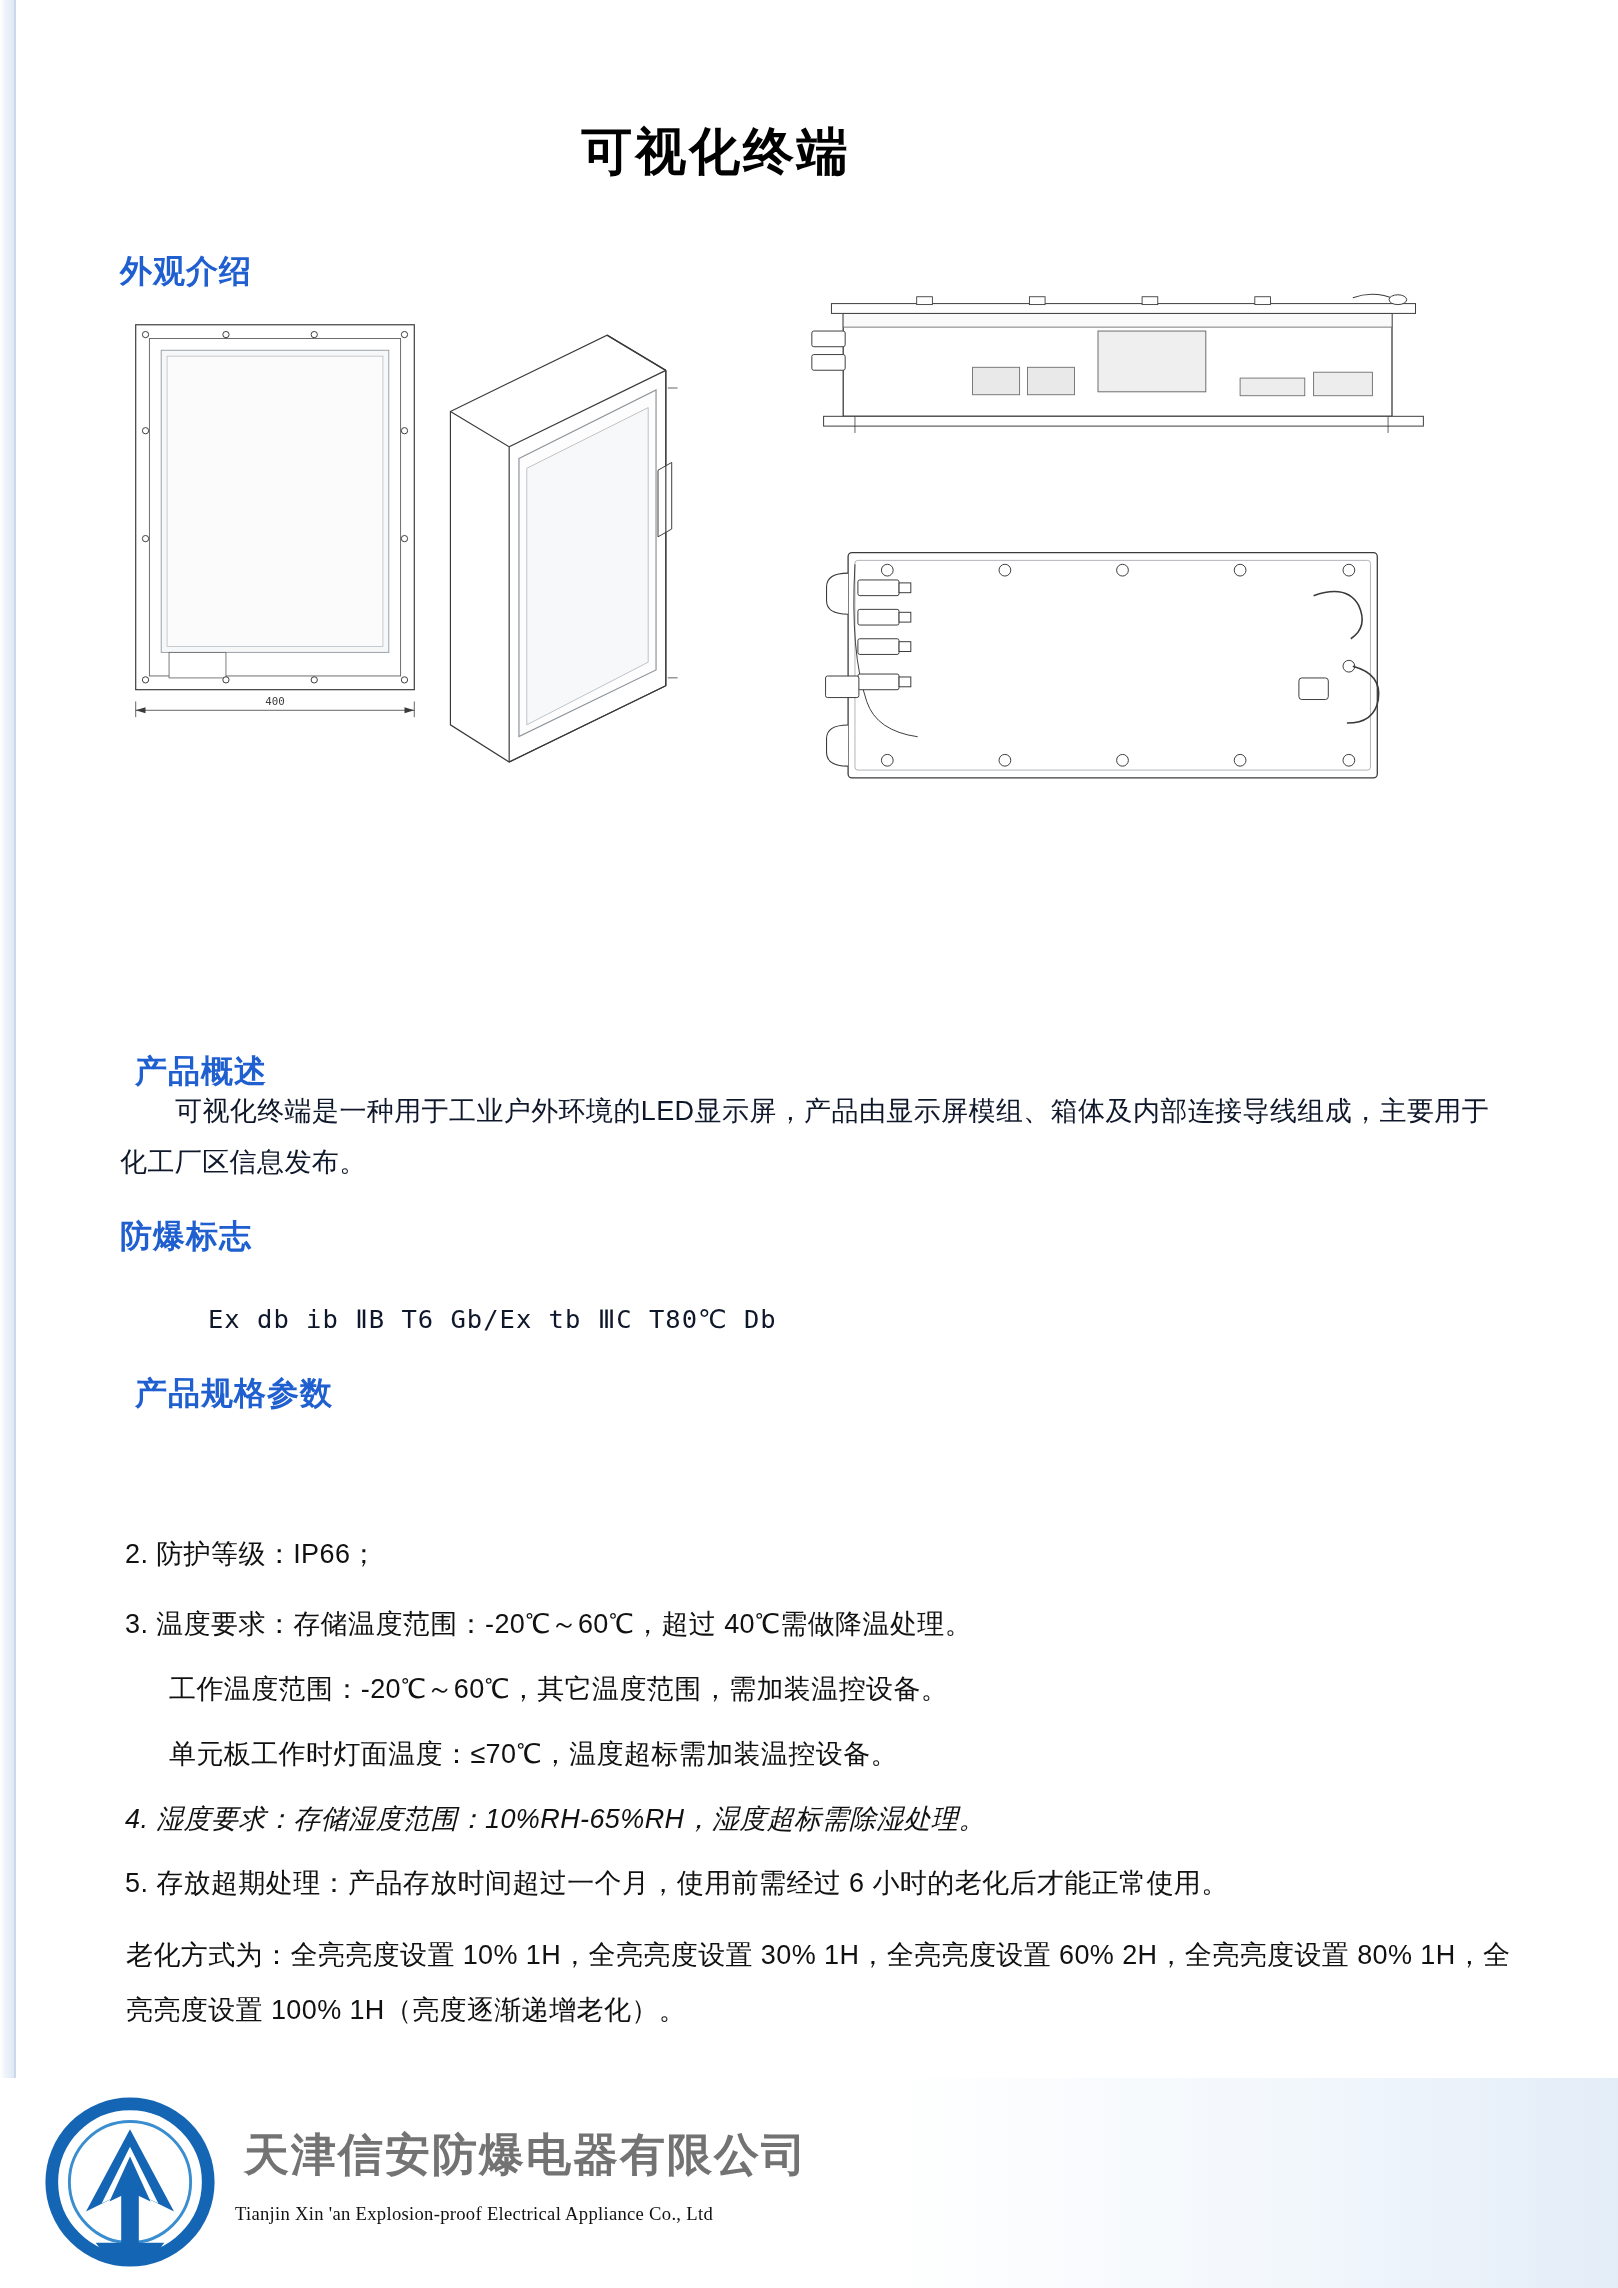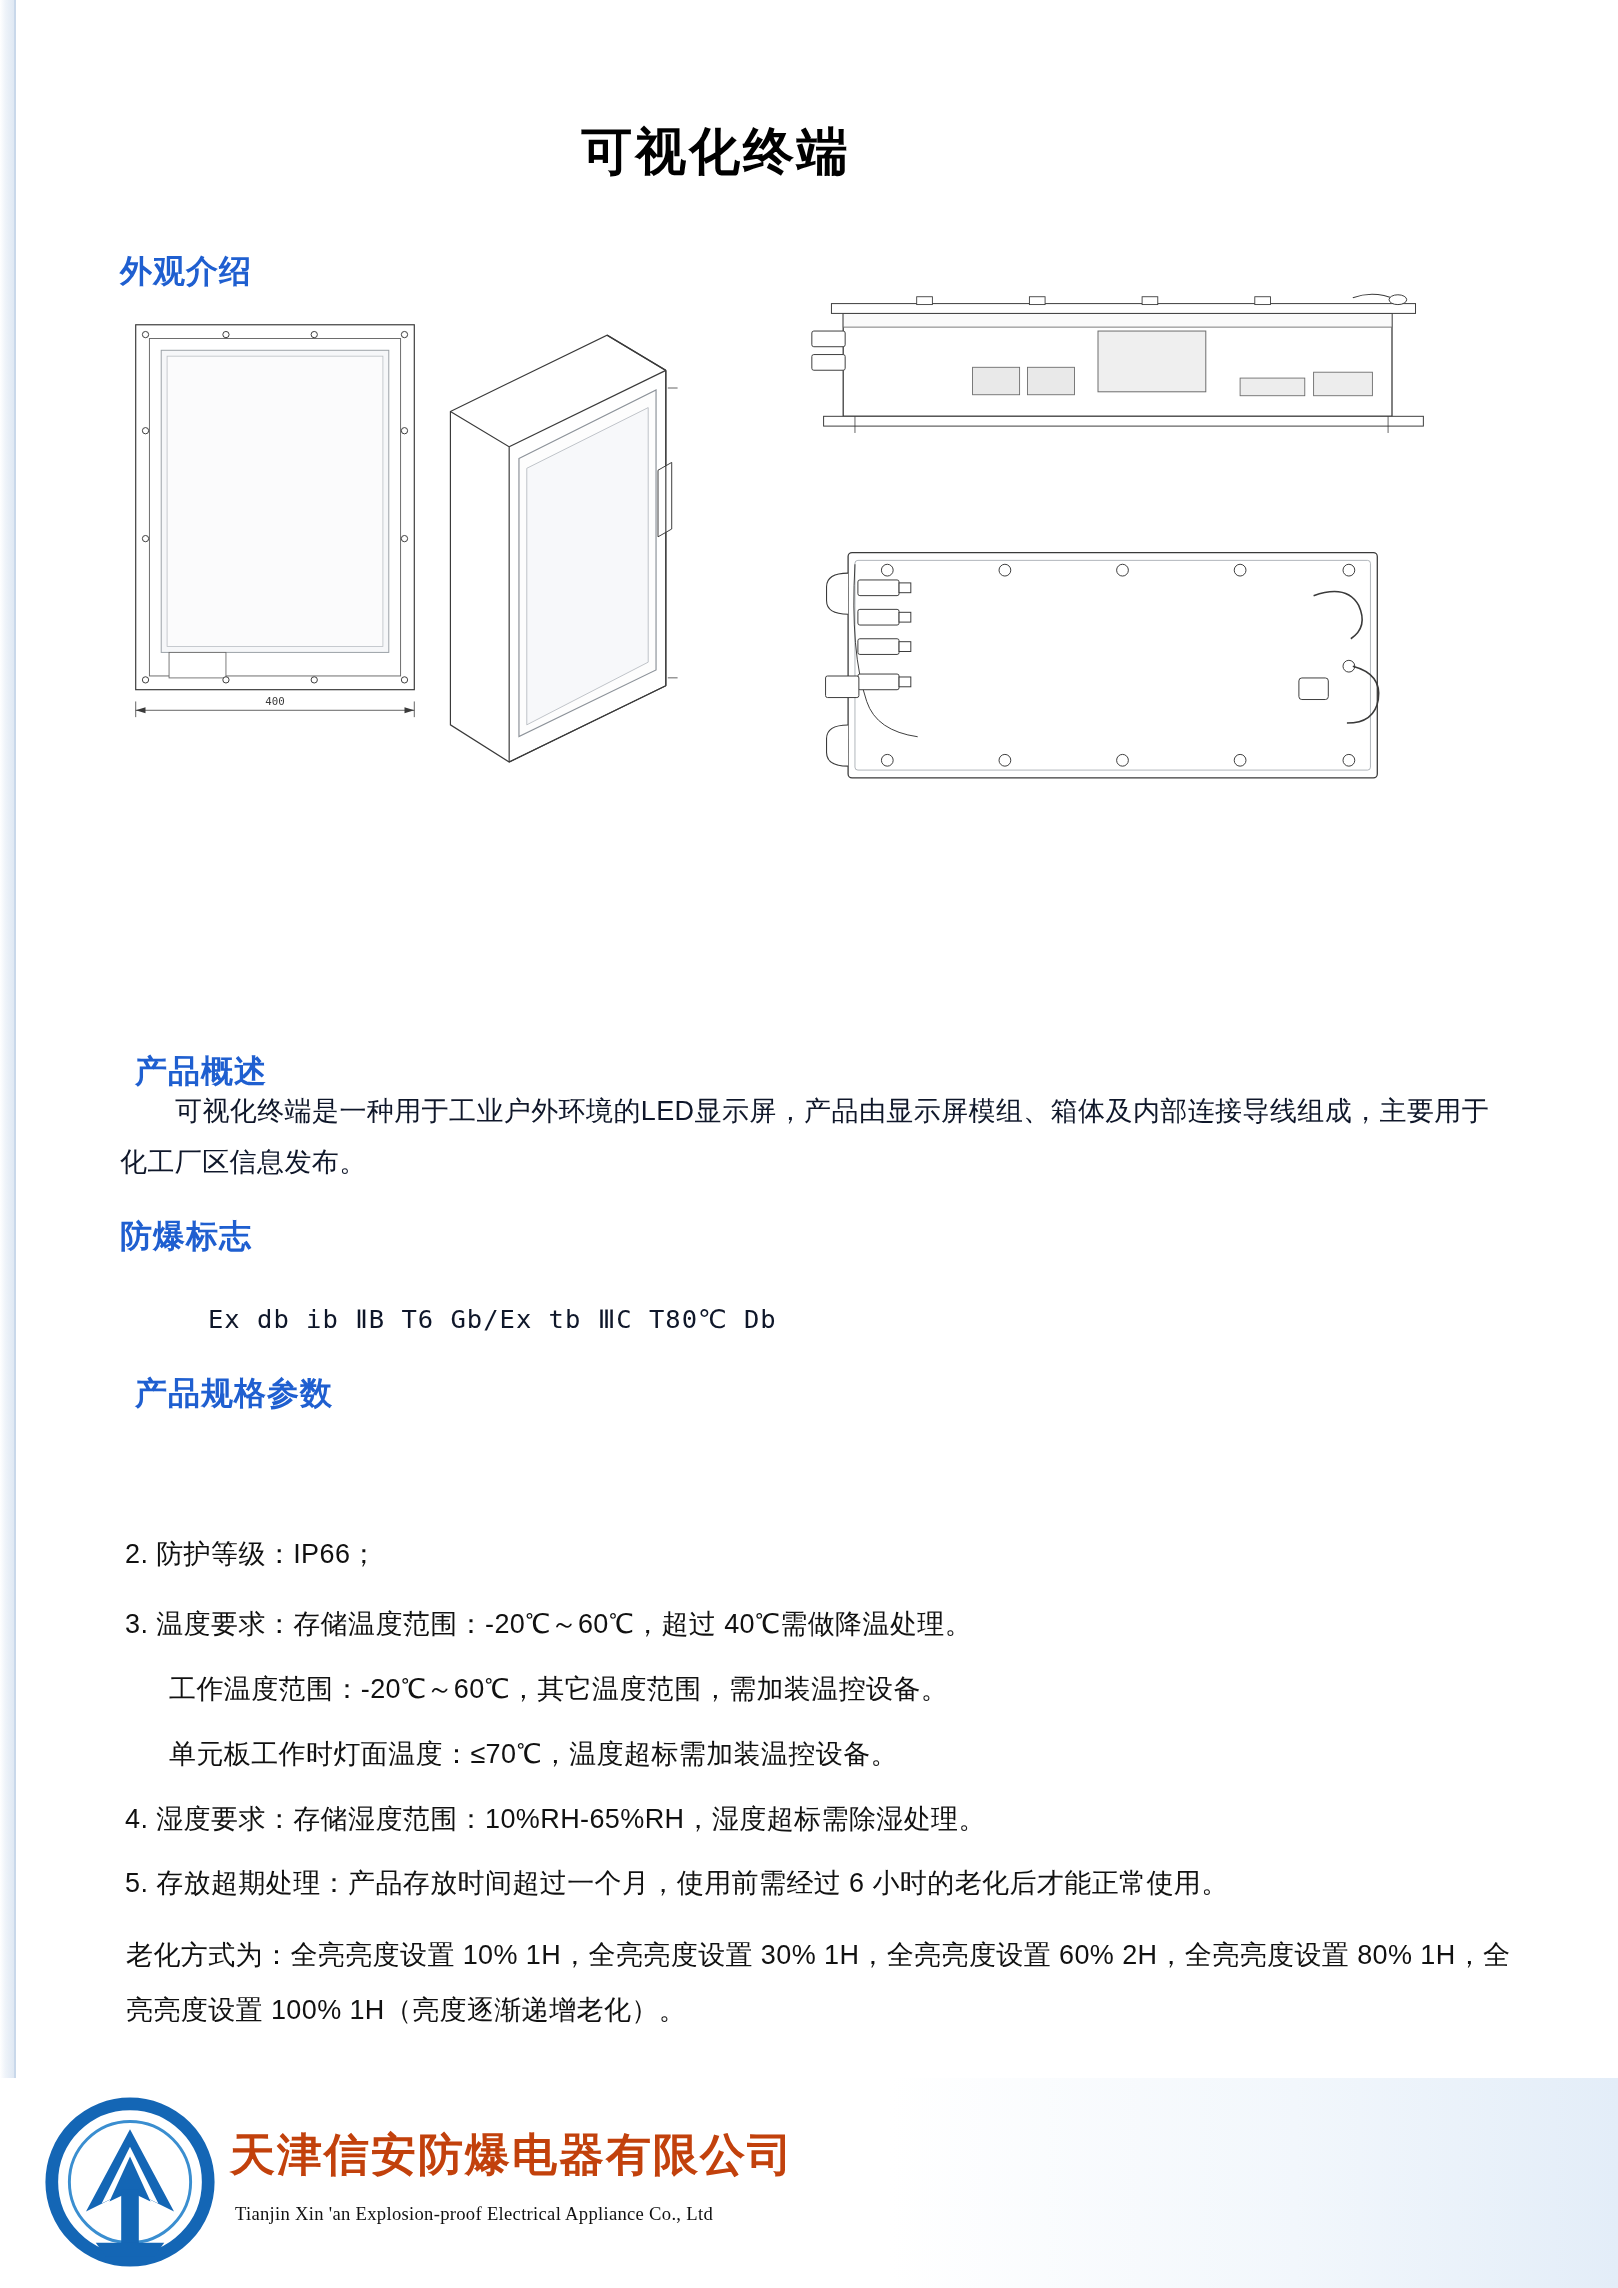--- a/index.html
+++ b/index.html
@@ -133,27 +133,27 @@
   }
   .logo-wrap {
     position: absolute;
     left: 37px;
     top: 17.6px;
     width: 186px;
     height: 176px;
   }
   .company-cn {
     position: absolute;
-    left: 230px;
+    left: 244px;
     top: 47px;
     font-size: 45px;
     font-weight: bold;
     font-family: "DejaVu Serif", serif;
     letter-spacing: 2px;
-    color: #c2410c;
+    color: #737373;
   }
   .company-en {
     position: absolute;
     left: 235px;
     top: 125px;
     font-size: 18.6px;
     font-family: "Liberation Serif", serif;
     letter-spacing: 0.3px;
     color: #111;
   }
@@ -288,21 +288,21 @@
 
   <div class="section-heading h-explosion">防爆标志</div>
   <div class="body-text p-explosion">Ex db ib ⅡB T6 Gb/Ex tb ⅢC T80℃ Db</div>
 
   <div class="section-heading h-specs">产品规格参数</div>
 
   <div class="spec-line" style="left:125px; top:1536px;">2. 防护等级：IP66；</div>
   <div class="spec-line" style="left:125px; top:1606px;">3. 温度要求：存储温度范围：-20℃～60℃，超过 40℃需做降温处理。</div>
   <div class="spec-line" style="left:169px; top:1671px;">工作温度范围：-20℃～60℃，其它温度范围，需加装温控设备。</div>
   <div class="spec-line" style="left:169px; top:1736px;">单元板工作时灯面温度：≤70℃，温度超标需加装温控设备。</div>
-  <div class="spec-line" style="left:125px; top:1801px;">4. 湿度要求：存储湿度范围：10%RH-65%RH，湿度超标需除湿处理。</div>
+  <div class="spec-line" style="left:125px; top:1801px;font-style:italic;">4. 湿度要求：存储湿度范围：10%RH-65%RH，湿度超标需除湿处理。</div>
   <div class="spec-line" style="left:125px; top:1865px;">5. 存放超期处理：产品存放时间超过一个月，使用前需经过 6 小时的老化后才能正常使用。</div>
 
   <div class="spec-wrap" style="left:126px; top:1928px;">老化方式为：全亮亮度设置 10% 1H，全亮亮度设置 30% 1H，全亮亮度设置 60% 2H，全亮亮度设置 80% 1H，全亮亮度设置 100% 1H（亮度逐渐递增老化）。</div>
 
   <div class="footer">
     <div class="footer-band"></div>
 
     <svg class="logo-wrap" viewBox="0 0 190 180">
       <circle cx="95" cy="88" r="80" fill="none" stroke="#1466b5" stroke-width="13"></circle>
       <circle cx="95" cy="88" r="62" fill="none" stroke="#3a8ed0" stroke-width="3"></circle>

